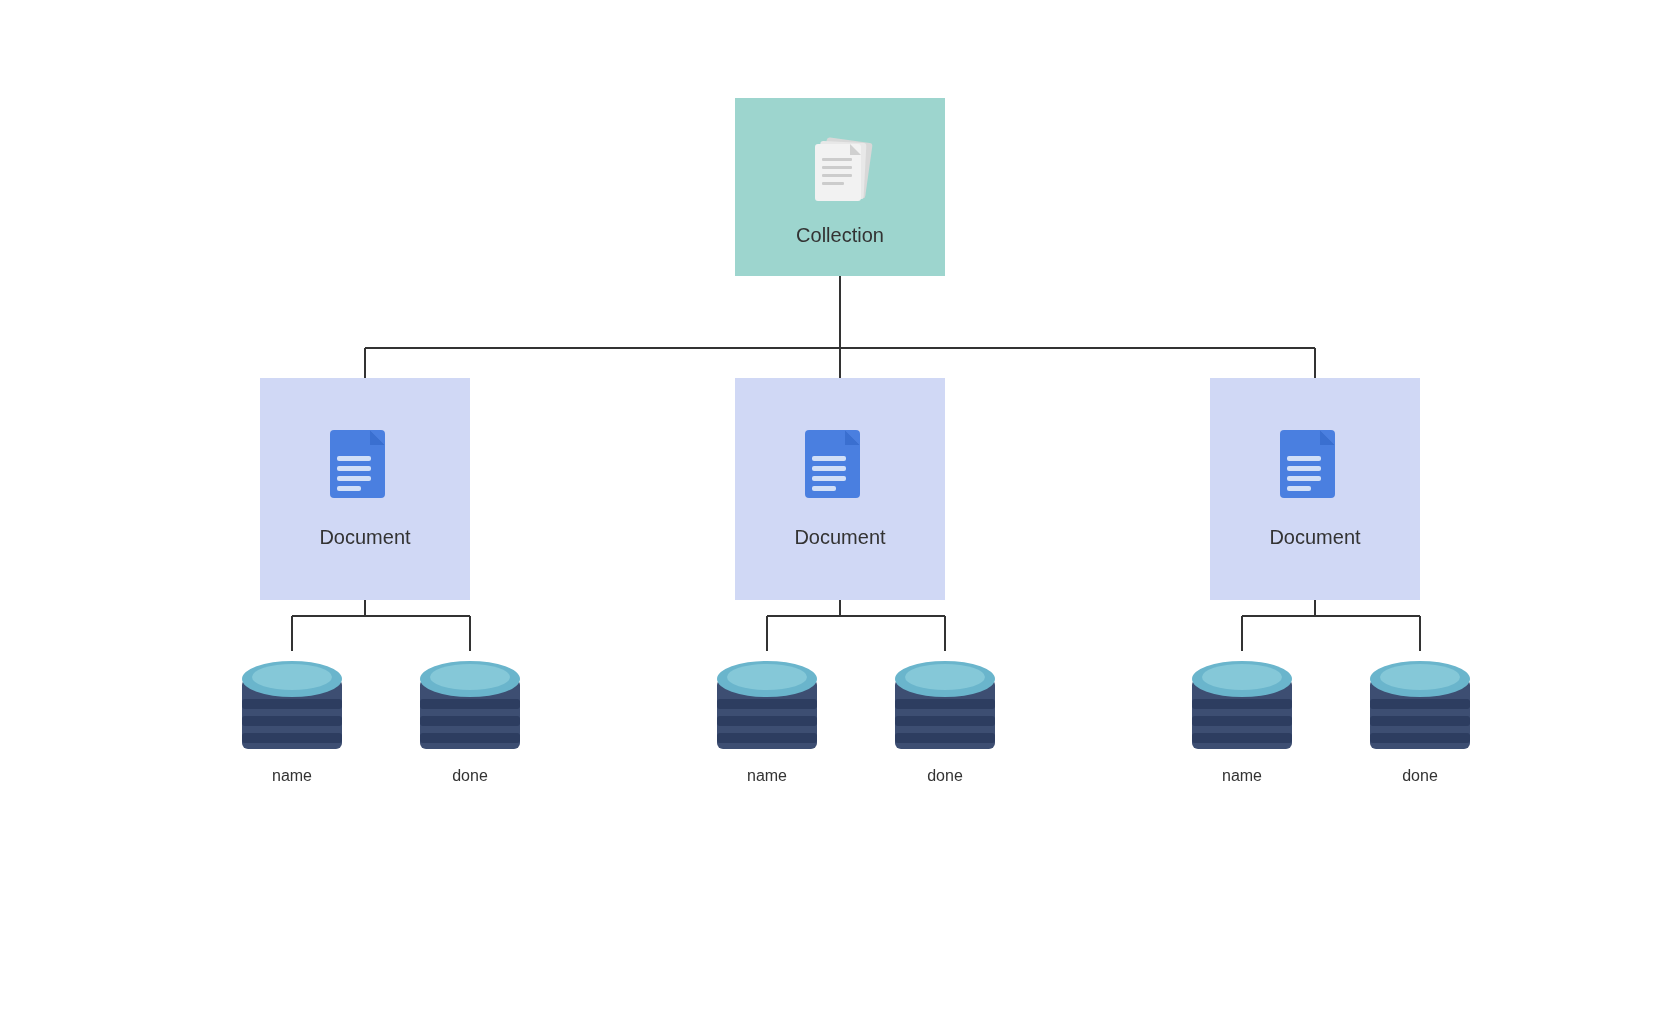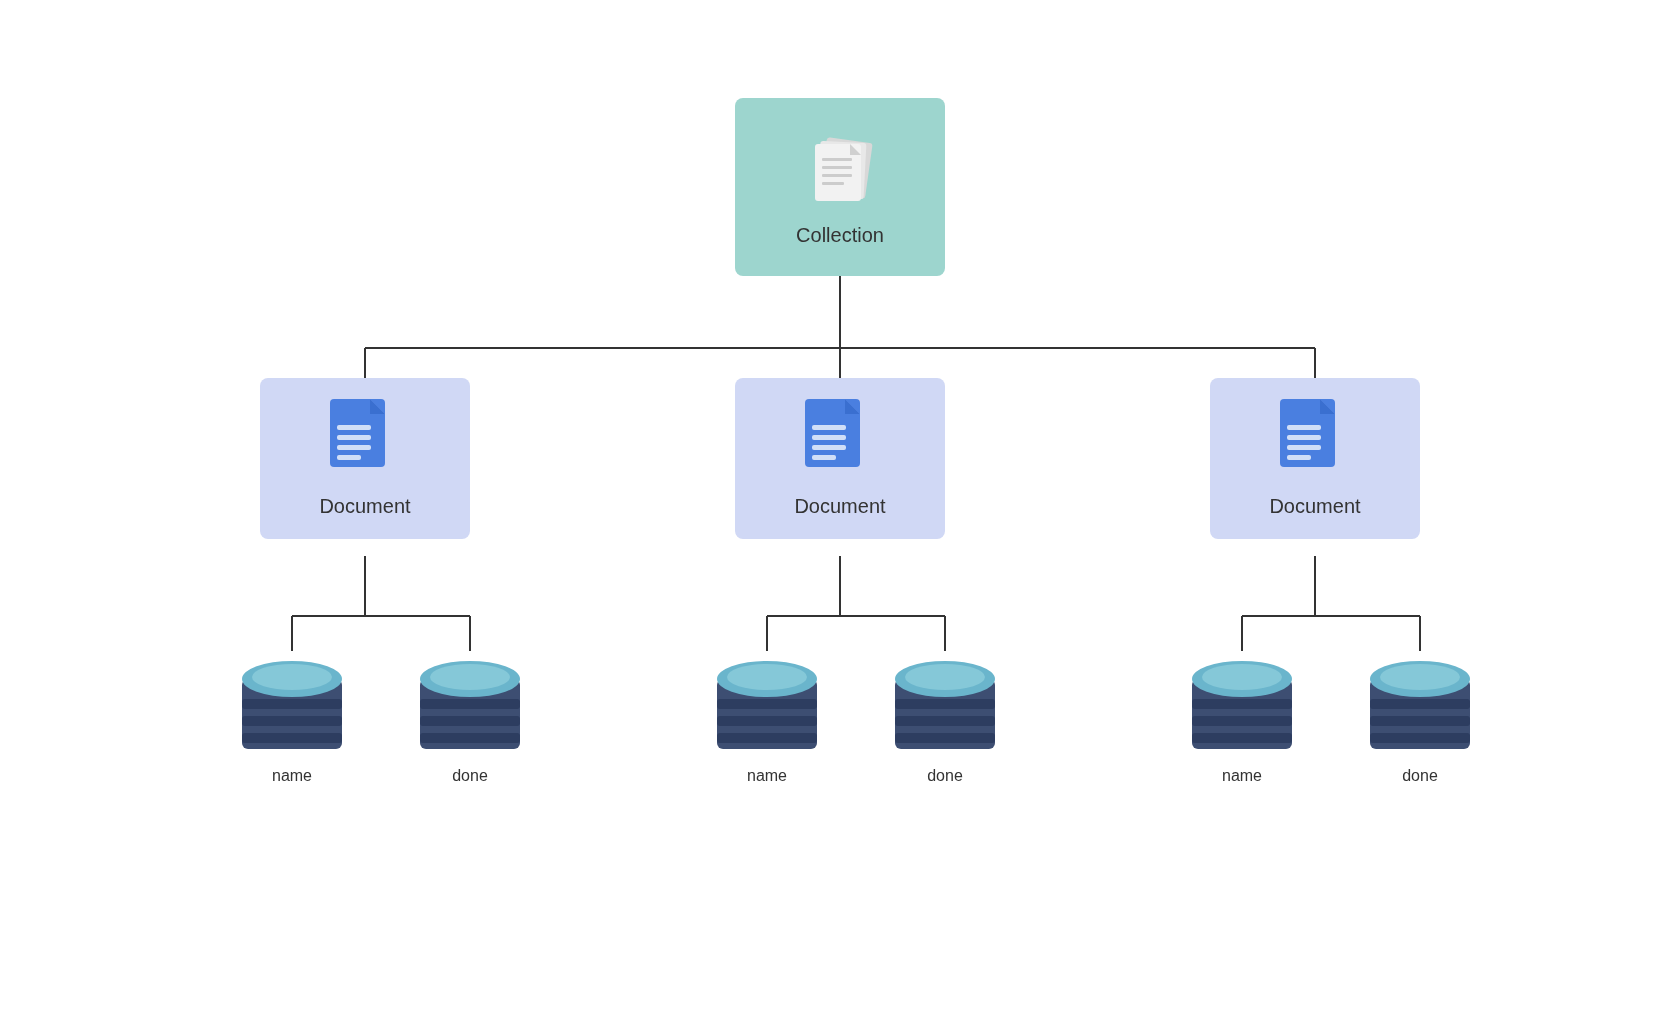--- a/index.html
+++ b/index.html
@@ -29,21 +29,21 @@
       pointer-events: none;
     }
 
     
     .node {
       position: absolute;
       display: flex;
       flex-direction: column;
       align-items: center;
       justify-content: center;
-      border-radius: 8px;
+      border-radius: 0;
       padding: 10px 12px 12px;
       text-align: center;
     }
 
     .node-label {
       font-size: 20px;
       color: #333;
       margin-top: 8px;
       font-weight: 400;
     }
@@ -54,21 +54,21 @@
       width: 210px;
       height: 178px;
       left: 595px;
       top: 40px;
     }
 
     
     .node-document {
       background: #d0d8f5;
       width: 210px;
-      height: 161px;
+      height: 222px;
     }
 
     .node-doc-left {
       left: 120px;
       top: 320px;
     }
 
     .node-doc-center {
       left: 595px;
       top: 320px;

